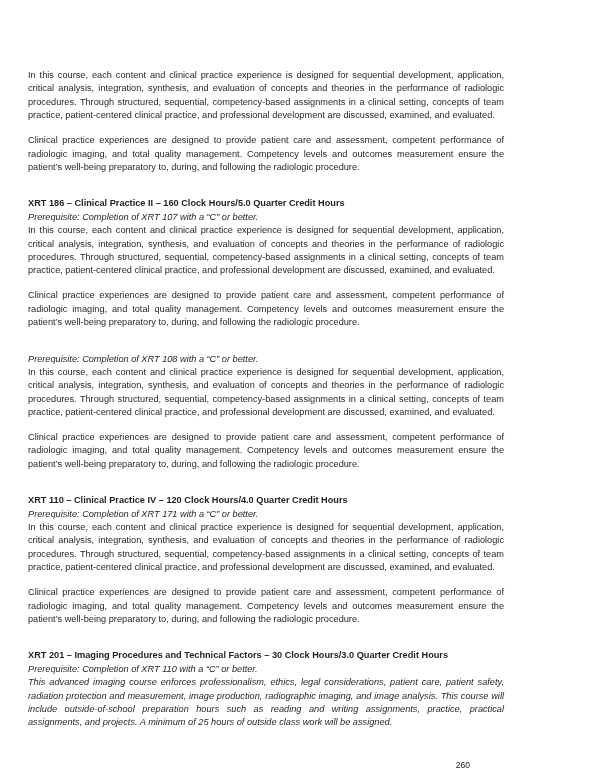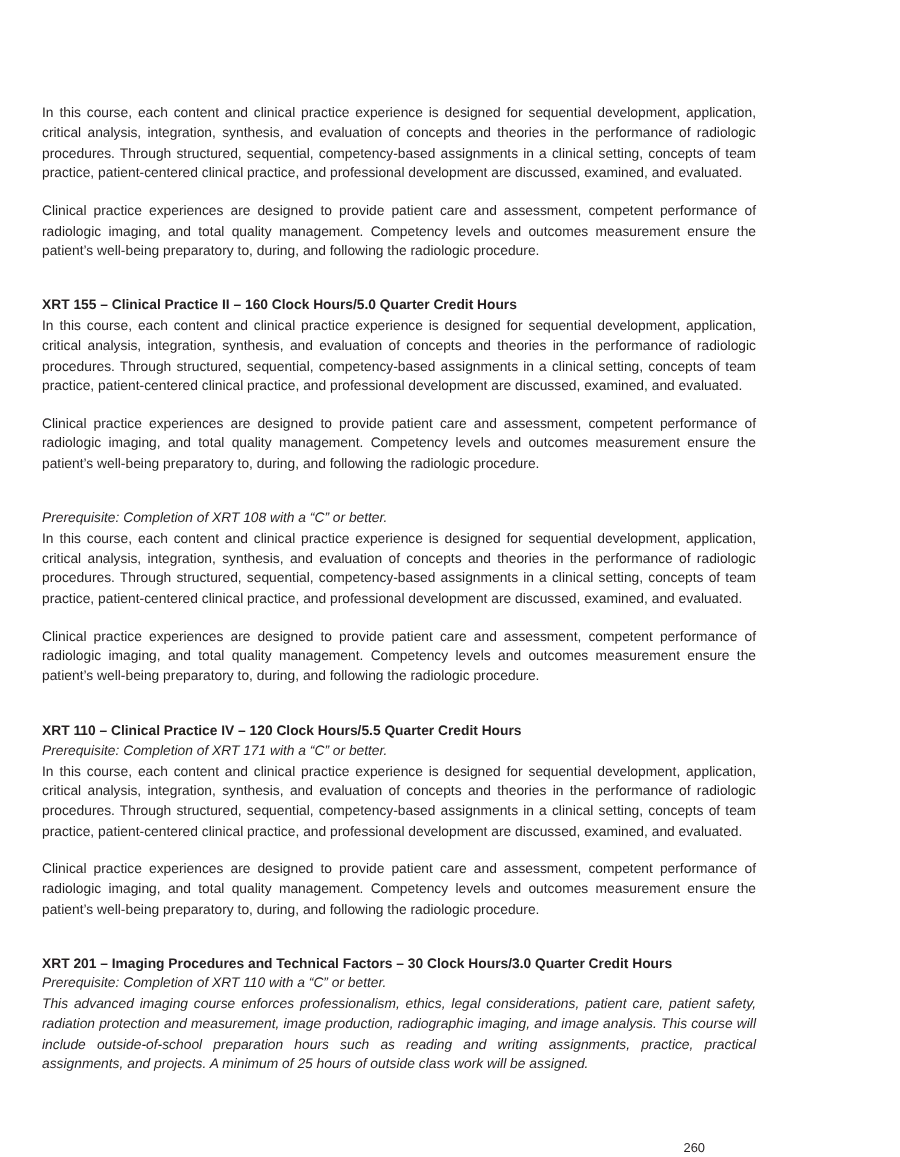--- a/index.html
+++ b/index.html
@@ -83,37 +83,38 @@
   <div class="content">
 
     <div class="course-block">
       <p class="body-par">In this course, each content and clinical practice experience is designed for sequential development, application, critical analysis, integration, synthesis, and evaluation of concepts and theories in the performance of radiologic procedures. Through structured, sequential, competency-based assignments in a clinical setting, concepts of team practice, patient-centered clinical practice, and professional development are discussed, examined, and evaluated.</p>
       <p class="body-par">Clinical practice experiences are designed to provide patient care and assessment, competent performance of radiologic imaging, and total quality management. Competency levels and outcomes measurement ensure the patient’s well-being preparatory to, during, and following the radiologic procedure.</p>
     </div>
 
     <div class="block-gap"></div>
 
     <div class="course-block">
-      <h2 class="course-heading">XRT 155 – Clinical Practice II – 160 Clock Hours/5.0 Quarter Credit Hours</h2>
+      <h2 class="course-heading">XRT 186 – Clinical Practice II – 160 Clock Hours/5.0 Quarter Credit Hours</h2>
+      <p class="prereq">Prerequisite: Completion of XRT 107 with a “C” or better.</p>
       <p class="body-par">In this course, each content and clinical practice experience is designed for sequential development, application, critical analysis, integration, synthesis, and evaluation of concepts and theories in the performance of radiologic procedures. Through structured, sequential, competency-based assignments in a clinical setting, concepts of team practice, patient-centered clinical practice, and professional development are discussed, examined, and evaluated.</p>
       <p class="body-par">Clinical practice experiences are designed to provide patient care and assessment, competent performance of radiologic imaging, and total quality management. Competency levels and outcomes measurement ensure the patient’s well-being preparatory to, during, and following the radiologic procedure.</p>
     </div>
 
     <div class="block-gap"></div>
 
     <div class="course-block">
       <p class="prereq">Prerequisite: Completion of XRT 108 with a “C” or better.</p>
       <p class="body-par">In this course, each content and clinical practice experience is designed for sequential development, application, critical analysis, integration, synthesis, and evaluation of concepts and theories in the performance of radiologic procedures. Through structured, sequential, competency-based assignments in a clinical setting, concepts of team practice, patient-centered clinical practice, and professional development are discussed, examined, and evaluated.</p>
       <p class="body-par">Clinical practice experiences are designed to provide patient care and assessment, competent performance of radiologic imaging, and total quality management. Competency levels and outcomes measurement ensure the patient’s well-being preparatory to, during, and following the radiologic procedure.</p>
     </div>
 
     <div class="block-gap"></div>
 
     <div class="course-block">
-      <h2 class="course-heading">XRT 110 – Clinical Practice IV – 120 Clock Hours/5.5 Quarter Credit Hours</h2>
+      <h2 class="course-heading">XRT 110 – Clinical Practice IV – 120 Clock Hours/4.0 Quarter Credit Hours</h2>
       <p class="prereq">Prerequisite: Completion of XRT 171 with a “C” or better.</p>
       <p class="body-par">In this course, each content and clinical practice experience is designed for sequential development, application, critical analysis, integration, synthesis, and evaluation of concepts and theories in the performance of radiologic procedures. Through structured, sequential, competency-based assignments in a clinical setting, concepts of team practice, patient-centered clinical practice, and professional development are discussed, examined, and evaluated.</p>
       <p class="body-par">Clinical practice experiences are designed to provide patient care and assessment, competent performance of radiologic imaging, and total quality management. Competency levels and outcomes measurement ensure the patient’s well-being preparatory to, during, and following the radiologic procedure.</p>
     </div>
 
     <div class="block-gap"></div>
 
     <div class="course-block">
       <h2 class="course-heading">XRT 201 – Imaging Procedures and Technical Factors – 30 Clock Hours/3.0 Quarter Credit Hours</h2>
       <p class="prereq">Prerequisite: Completion of XRT 110 with a “C” or better.</p>

